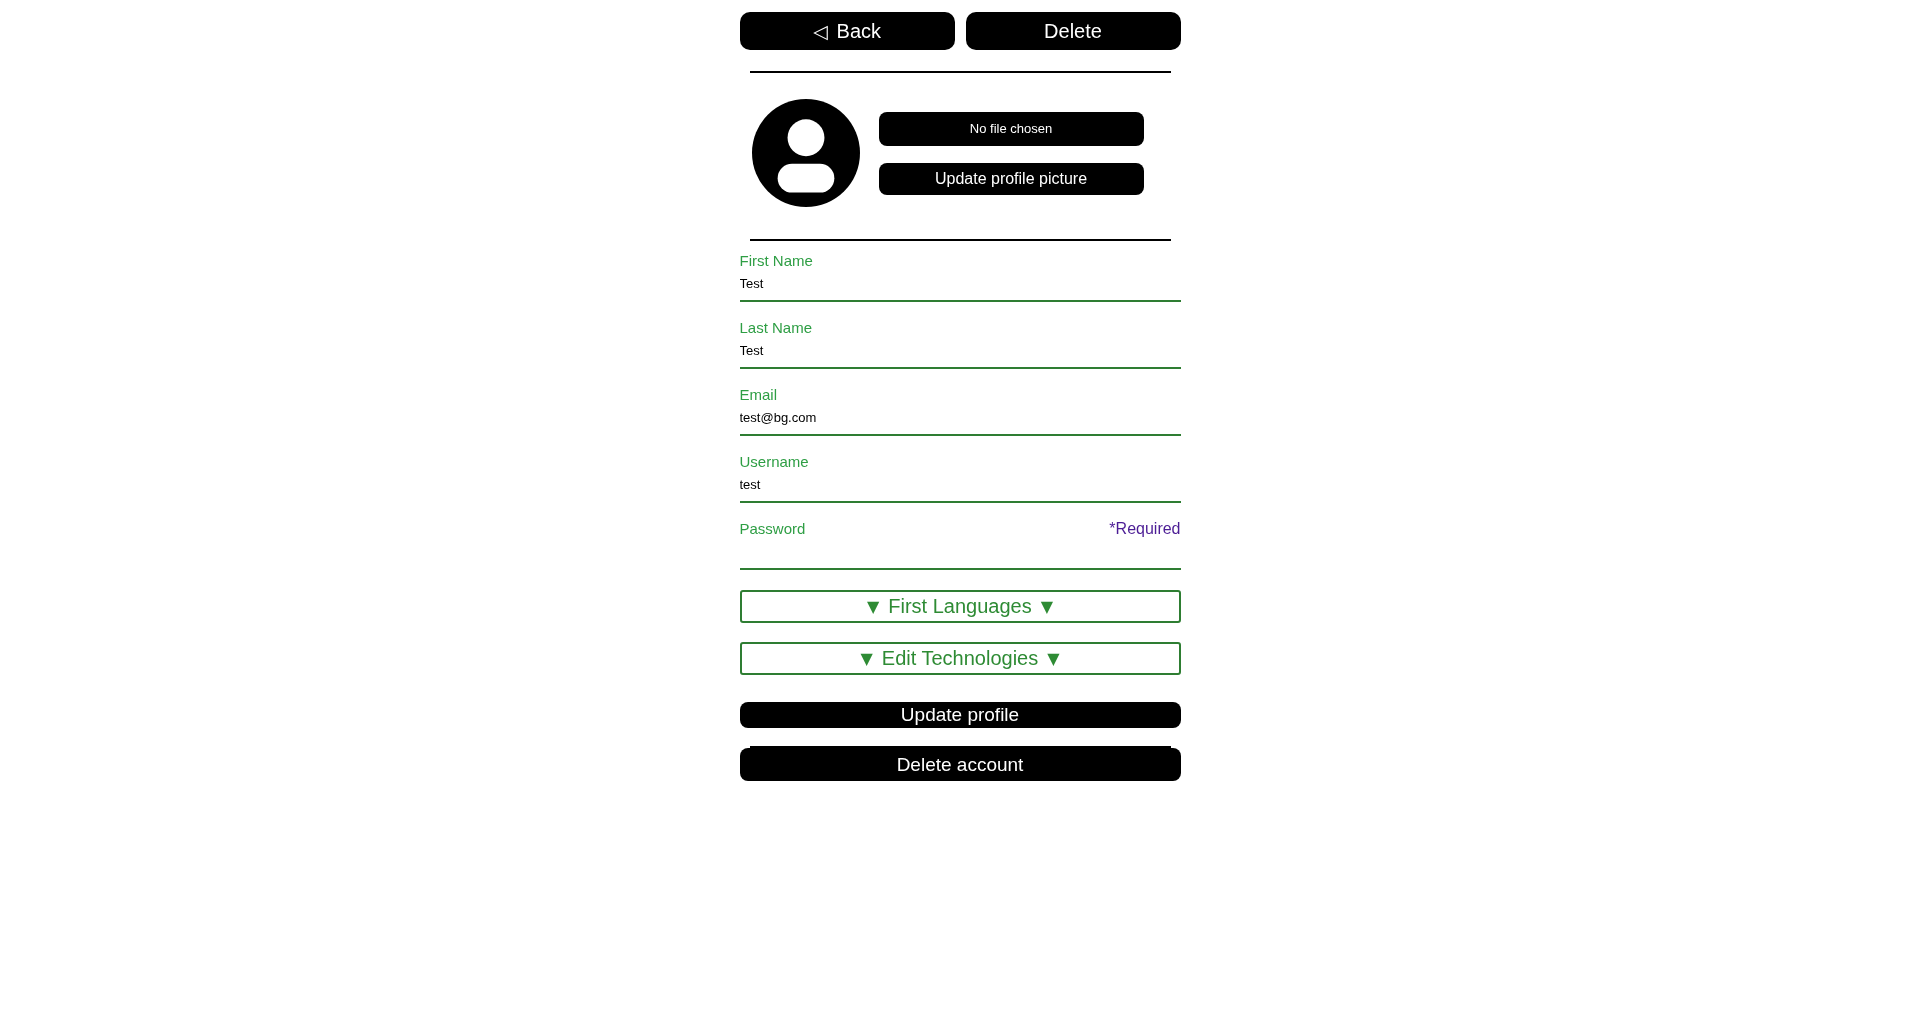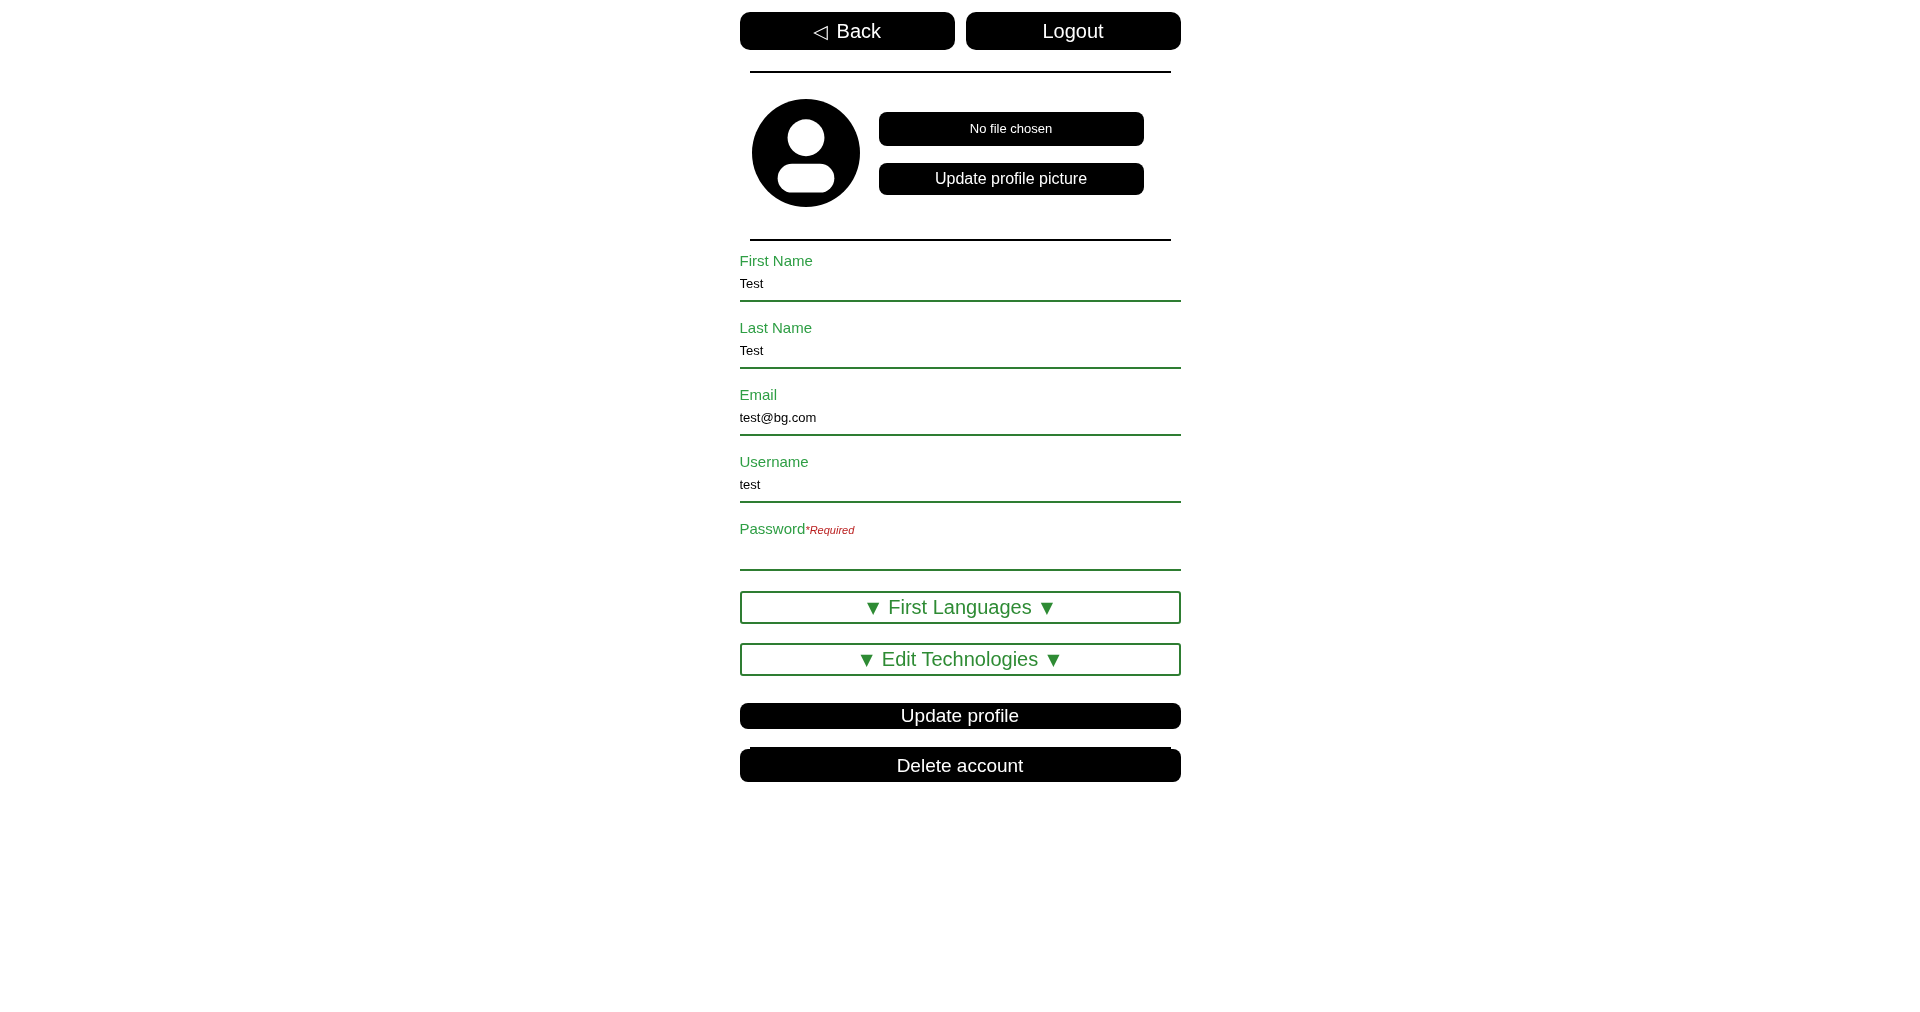--- a/index.html
+++ b/index.html
@@ -37,27 +37,27 @@
   .avatar { width: 108px; height: 108px; flex: 0 0 auto; }
   .pic-buttons {
     width: 265px; display: flex; flex-direction: column; gap: 17px;
   }
   .btn-file { height: 34px; font-size: 13px; border-radius: 8px; width: 100%; align-items: center; }
   .btn-updatepic { height: 32px; font-size: 16px; border-radius: 8px; width: 100%; }
   hr.divider2 { margin-top: 32px; }
   
   .field { margin-top: 17px; }
   .field.first { margin-top: 11px; }
-  .label-row { display: flex; align-items: baseline; }
+  .label-row { display: flex; justify-content: space-between; align-items: baseline; }
   .field-label {
     display: block;
     font-size: 15px; line-height: 18px;
     color: #2e9e44;
   }
-  .required-note { font-size: 11px; line-height: 18px; color: #b91c1c; font-style: italic; }
+  .required-note { font-size: 16px; line-height: 18px; color: #4c1d95; }
   .field-input {
     display: block; width: 100%;
     border: none; outline: none; background: transparent;
     border-bottom: 2px solid #2e7d32;
     font-family: inherit;
     font-size: 13px; line-height: 23px; color: #000000;
     padding: 2px 0 5px 0;
   }
   
   .btn-outline {
@@ -82,21 +82,21 @@
 
 <div class="container">
 
   
   <div class="top-row">
     <button class="btn-black btn-top">
       <span class="tri-icon">◁</span>
       <span>Back</span>
     </button>
     <button class="btn-black btn-top">
-      <span>Logout</span>
+      <span>Delete</span>
     </button>
   </div>
 
   <hr class="divider">
 
   
   <div class="avatar-row">
     <svg class="avatar" viewBox="0 0 24 24" aria-hidden="true">
       <circle cx="12" cy="12" r="12" fill="#000000"></circle>
       <circle cx="12" cy="8.6" r="4.1" fill="#ffffff"></circle>

